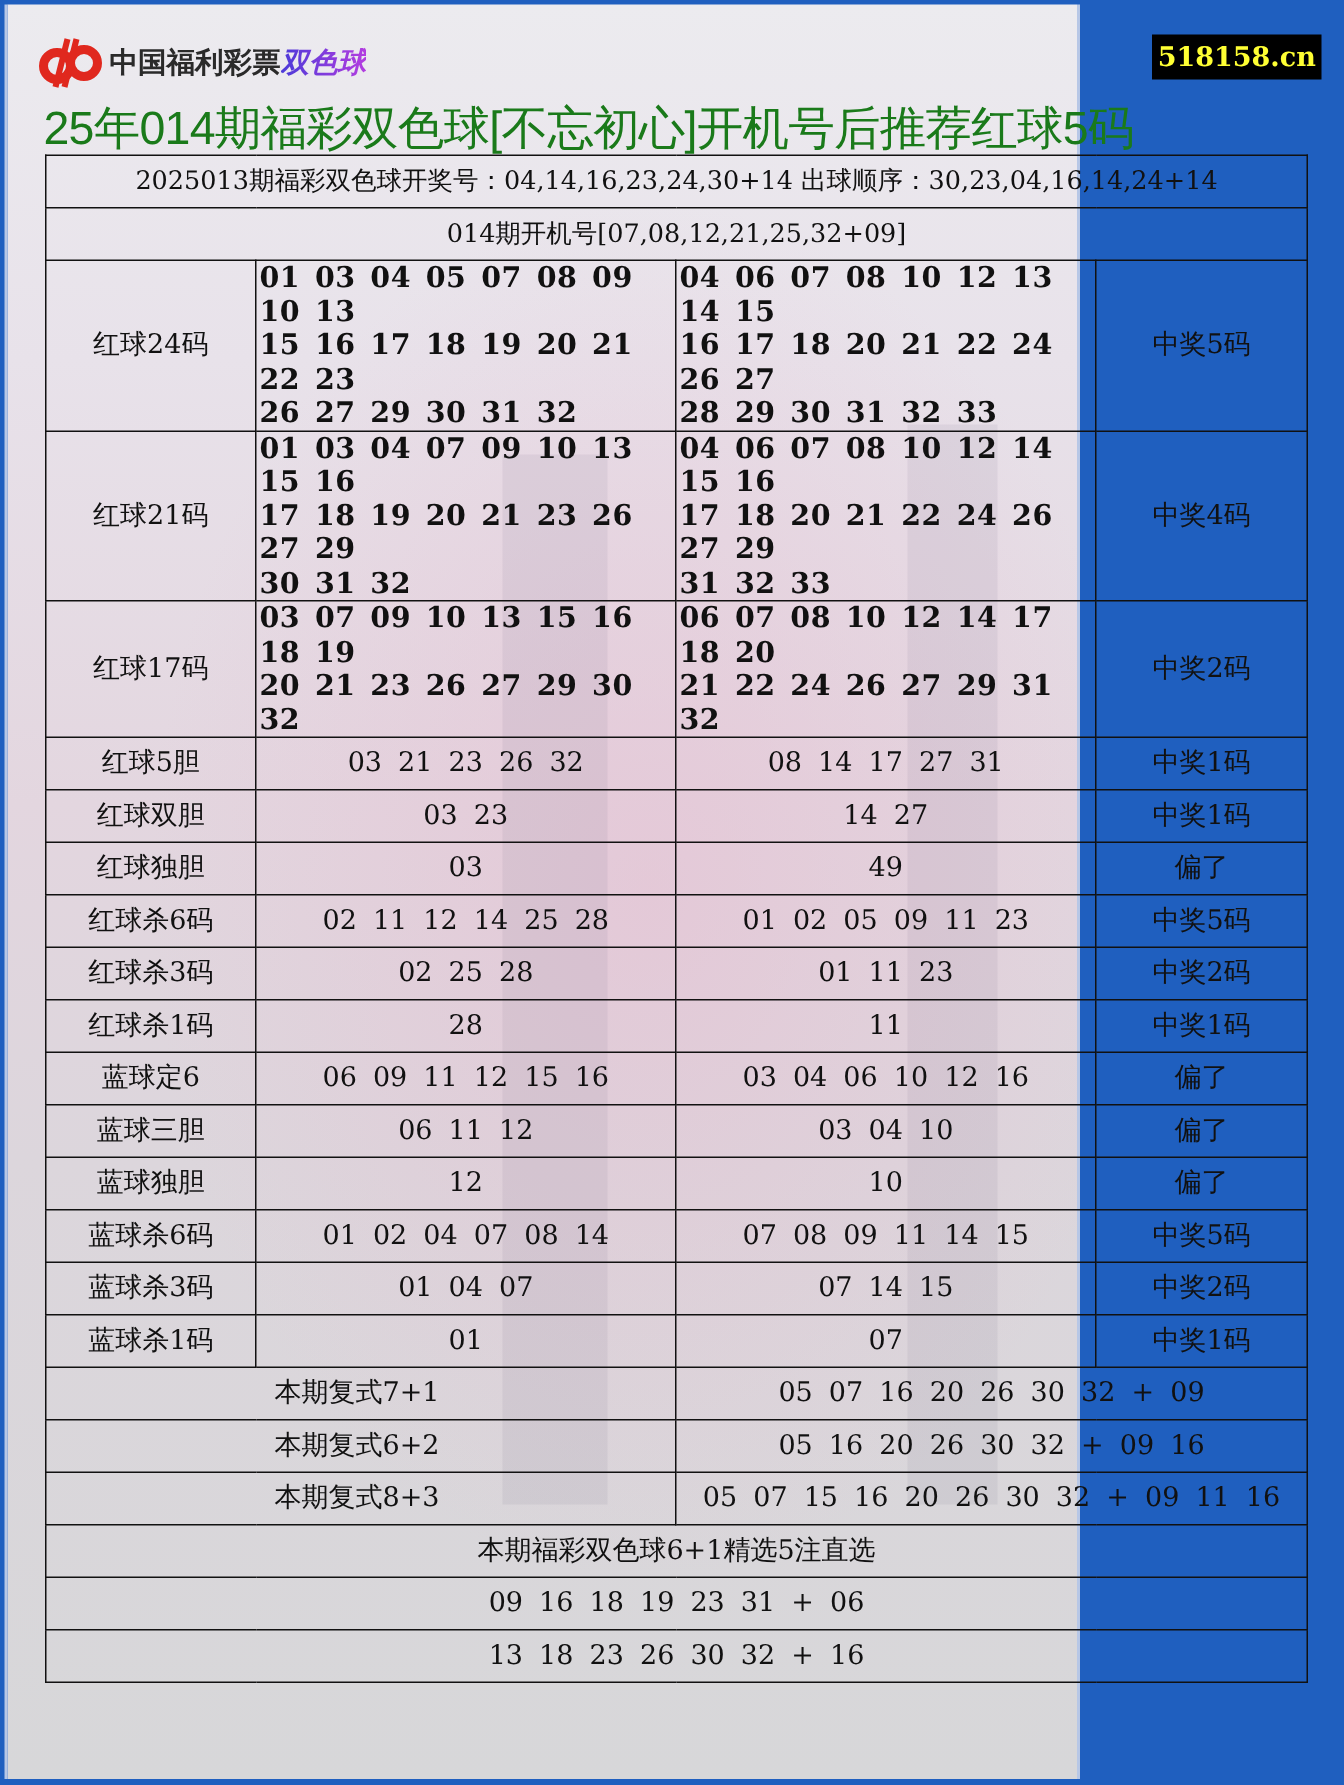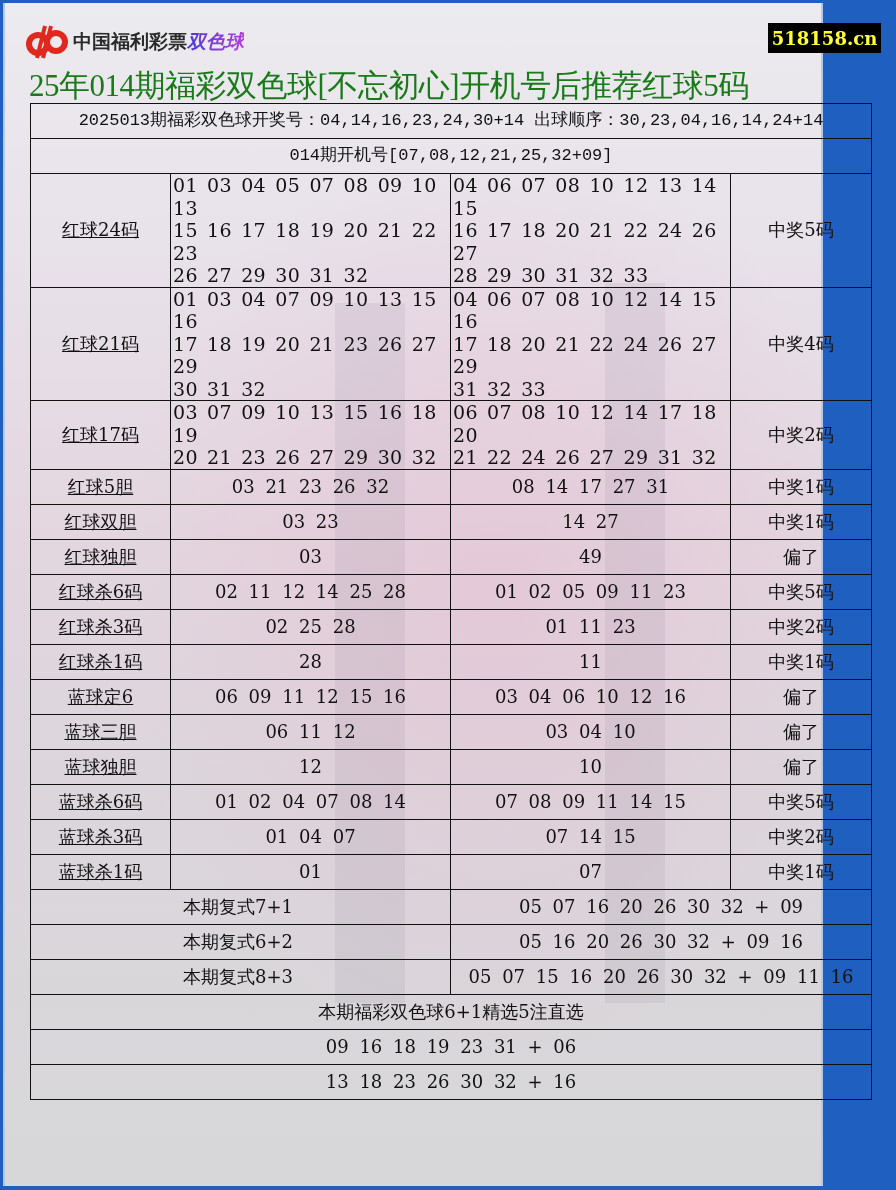--- a/index.html
+++ b/index.html
@@ -3,21 +3,21 @@
 <meta charset="utf-8">
 <style>
   * { box-sizing: border-box; margin: 0; padding: 0; }
   html, body { width: 896px; height: 1190px; overflow: hidden; }
   body {
     font-family: "DejaVu Serif", "Liberation Serif", serif;
     background: #1f5fbf;
     position: relative;
   }
   .frame {
-    position: absolute; left: 3px; top: 3px; width: 820px; height: 1183px;
+    position: absolute; left: 3px; top: 3px; width: 717px; height: 1183px;
     background:
       radial-gradient(ellipse at 60% 50%, rgba(230,190,210,0.55) 0%, rgba(230,200,215,0.0) 55%),
       linear-gradient(180deg, #ecebef 0%, #e8e2ea 20%, #e3d6df 45%, #dcd6dc 65%, #d7d7d9 100%);
     border-left: 2px solid #b7c7e6;
     border-right: 2px solid #b7c7e6;
   }
   .bg-pillar {
     position: absolute; background: rgba(120,110,140,0.10);
   }
   .logo {
@@ -35,36 +35,36 @@
   }
   .site-badge {
     position: absolute; left: 763px; top: 20px; width: 113px; height: 30px;
     background: #000; color: #ffff33;
     font-family: "DejaVu Serif", serif; font-weight: bold; font-size: 18px;
     display: flex; align-items: center; justify-content: center;
   }
   .main-title {
     position: absolute; left: 24px; top: 62px; width: 860px;
     font-size: 31px; color: #1a7a1a; white-space: nowrap; letter-spacing: -0.5px;
-    font-family: Liberation Serif, serif;
+    font-family: Liberation Sans, sans-serif;
   }
   table.grid {
     position: absolute; left: 30px; top: 103px; width: 841px;
     border-collapse: collapse; table-layout: fixed;
     font-family: "DejaVu Serif", serif; font-size: 18px; color: #111;
   }
   table.grid td {
     border: 1.5px solid #111; text-align: center; vertical-align: middle;
     padding: 0; line-height: 22px;
   }
   .h35 { height: 35px; }
-  .info-row td { font-size: 17px; font-family: Liberation Mono, monospace; }
-  .nums { text-align: left !important; font-weight: normal; font-size: 19px; letter-spacing: 0.3px; padding-left: 2px !important; line-height: 22.5px !important; word-spacing: 3px; }
+  .info-row td { font-size: 17px; }
+  .nums { text-align: left !important; font-weight: bold; font-size: 19px; letter-spacing: 0.3px; padding-left: 2px !important; line-height: 22.5px !important; word-spacing: 3px; }
   .cell-num { font-size: 18px; word-spacing: 5px; }
-  .label { font-size: 18px; text-decoration: underline; }
+  .label { font-size: 18px; }
   .compound-label { text-align: left !important; padding-left: 152px !important; }
 </style>
 </head>
 <body>
 
 <div class="frame">
   <div class="bg-pillar" style="left:330px;top:300px;width:70px;height:700px;"></div>
   <div class="bg-pillar" style="left:600px;top:280px;width:60px;height:720px;"></div>
 
   <div class="logo">

